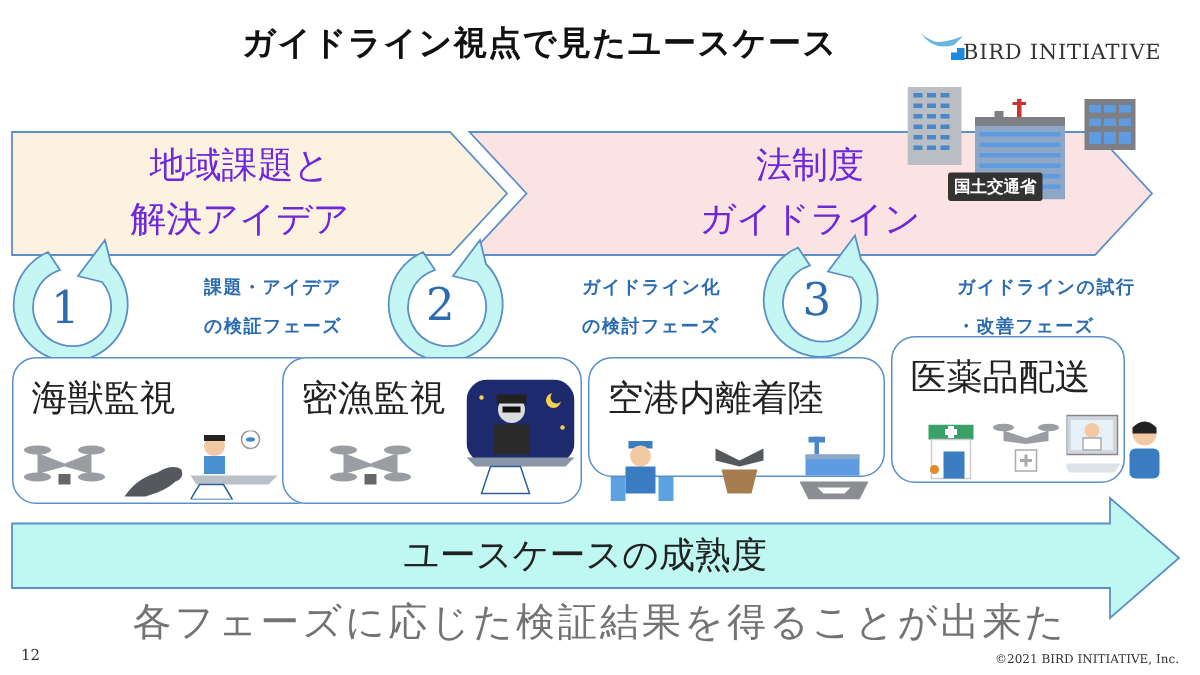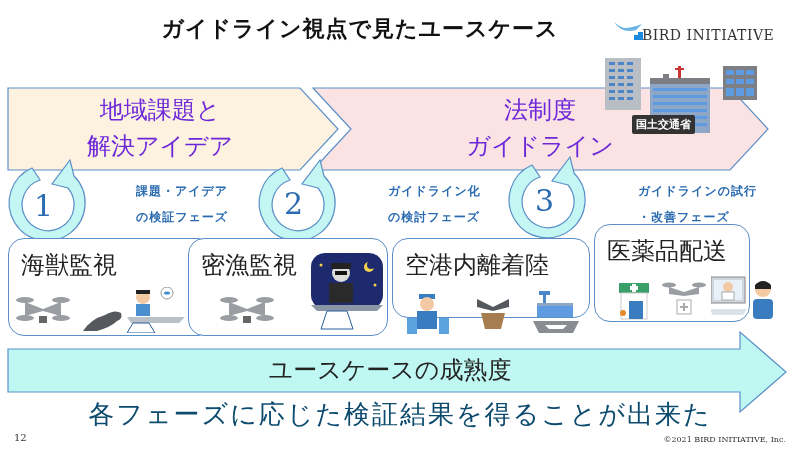--- a/index.html
+++ b/index.html
@@ -7,21 +7,21 @@
          font-family: "DejaVu Serif", serif; }
   .abs { position: absolute; }
   .title { left: 0; width: 720px; top: 14px; text-align: center; font-size: 22px; font-weight: bold; color: #111; letter-spacing: 1px; }
   .logo { left: 612px; top: 18px; width: 170px; height: 30px; }
   .logo-text { position: absolute; left: 30px; top: 9px; font-size: 14px; color: #333; letter-spacing: 0.5px; font-family: "DejaVu Serif", serif; }
   .phase-text { font-size: 24px; color: #6d28d9; text-align: center; line-height: 36px; font-family: "DejaVu Serif", serif; }
   .phase-label { font-size: 12px; font-weight: bold; color: #2b6cb0; line-height: 26px; font-family: "DejaVu Sans", sans-serif; letter-spacing: 1px; margin-left: 48px; }
   .card { border: 1.5px solid #5b8fc7; border-radius: 16px; background: #fff; }
   .card-title { font-size: 24px; color: #222; position: absolute; left: 12px; top: 10px; font-family: "DejaVu Serif", serif; }
   .maturity-text { font-size: 24px; color: #222; font-family: "DejaVu Serif", serif; }
-  .conclusion { font-size: 26px; color: #0c4a6e; font-family: "DejaVu Serif", serif; letter-spacing: 2px; }
+  .conclusion { font-size: 26px; color: #737373; font-family: "DejaVu Serif", serif; letter-spacing: 2px; }
   .page-num { font-size: 10px; color: #333; font-family: "DejaVu Serif", serif; }
   .copyright { font-size: 8px; color: #333; font-family: "DejaVu Serif", serif; }
   .num-circle { font-size: 30px; color: #2b6cb0; font-family: "DejaVu Serif", serif; }
 </style>
 </head>
 <body>
 
 <div class="abs title">ガイドライン視点で見たユースケース</div>
 
 <div class="abs logo">

